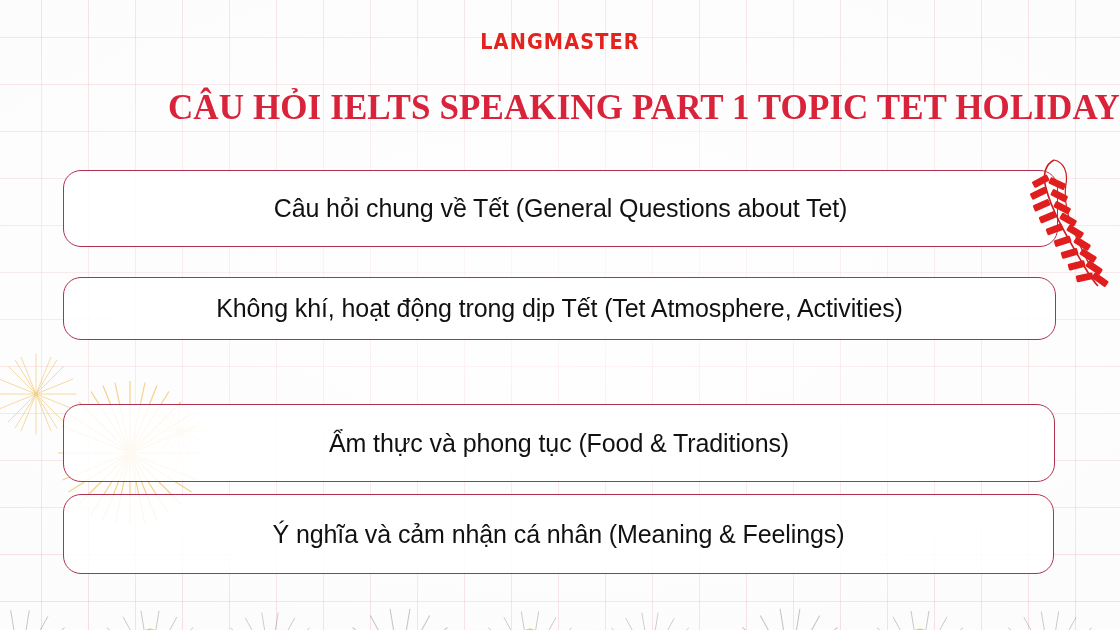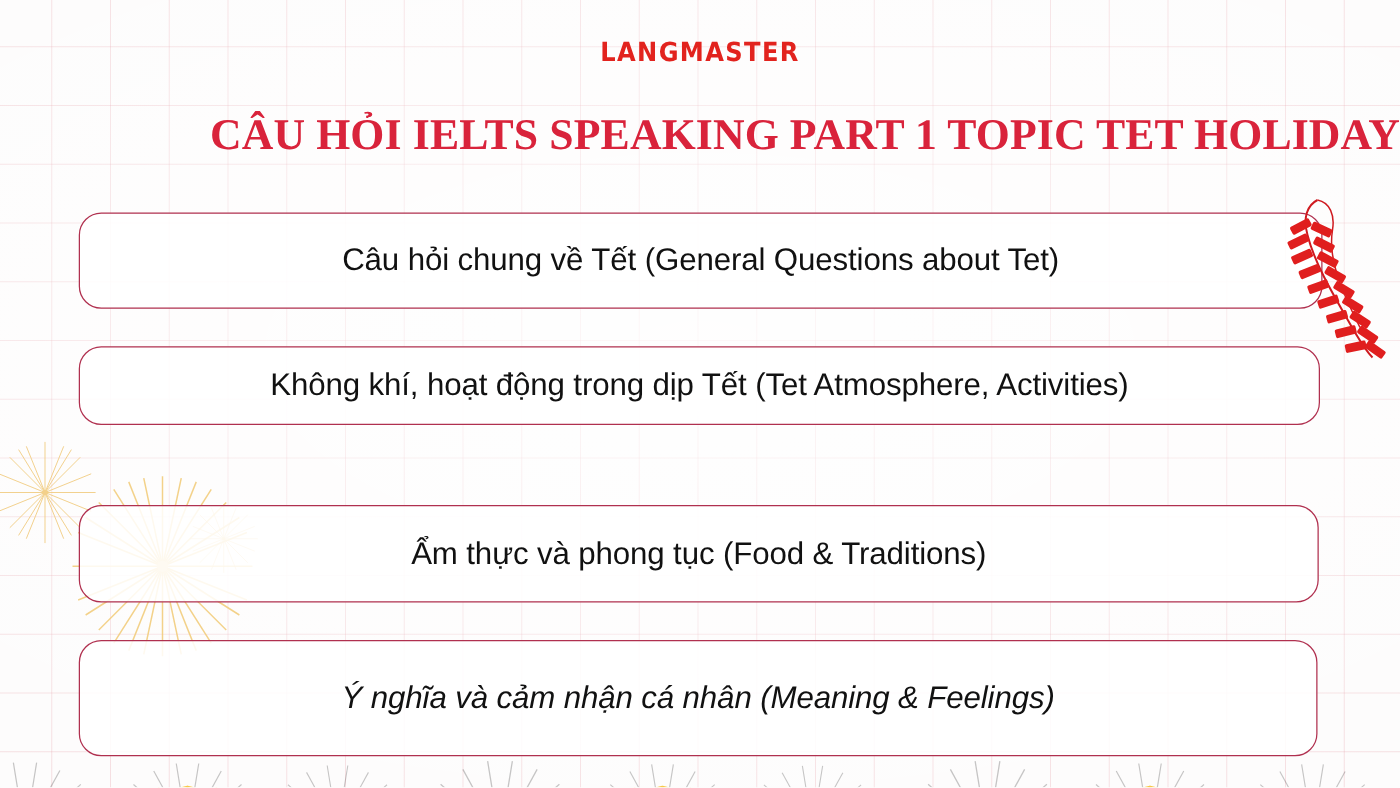--- a/index.html
+++ b/index.html
@@ -83,21 +83,21 @@
     font-size: 25px;
     color: #111111;
     font-family: "Liberation Sans", sans-serif;
     white-space: nowrap;
     letter-spacing: -0.1px;
   }
 
   #box-1 { top: 170px; width: 995px;  height: 77px; }
   #box-2 { top: 277px; width: 993px;  height: 63px; }
   #box-3 { top: 385px; width: 992px;  height: 78px; margin-top: 19px; }
-  #box-4 { top: 512px; width: 991px;  height: 93px; font-style: italic; }
+  #box-4 { top: 494px; width: 991px;  height: 80px; }
 
   
   #firecracker {
     position: absolute;
     top: 158px;
     left: 1016px;
     width: 104px;
     height: 130px;
     z-index: 5;
     pointer-events: none;

